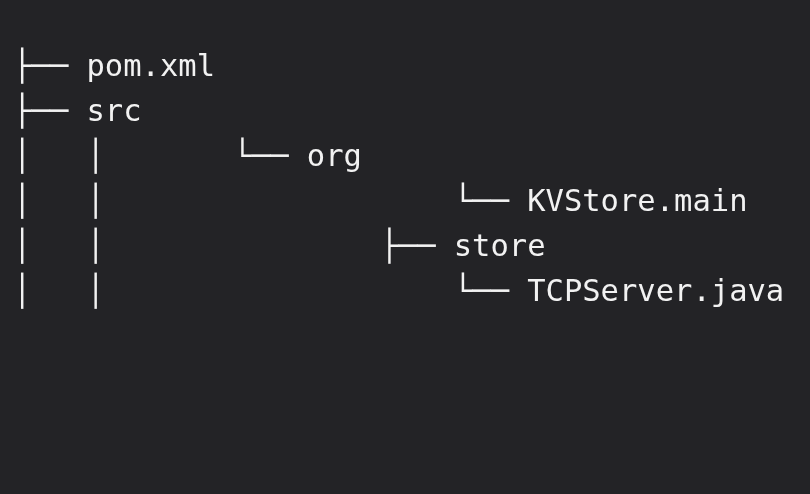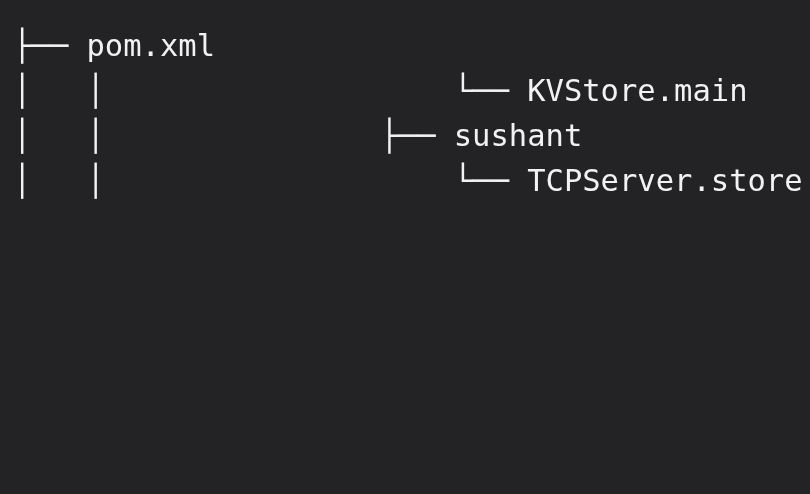--- a/index.html
+++ b/index.html
@@ -17,31 +17,34 @@
   }
   .terminal {
     width: 810px;
     height: 370px;
     background: var(--bg);
     color: var(--fg);
     font-family: "DejaVu Sans Mono", "Liberation Mono", monospace;
     font-size: 30.5px;
     line-height: 45px;
     padding: 23px 0 12px 13px;
+    margin-top: 20px;
   }
   .tree-line {
     white-space: pre;
     height: 45px;
   }
   .tree-line .prefix,
   .tree-line .name {
     white-space: pre;
   }
 </style>
 </head>
 <body>
 
 <div class="terminal">
   <div class="tree-line"><span class="prefix">├── </span><span class="name">pom.xml</span></div>
+  <div class="tree-line"><span class="prefix">├── </span><span class="name">src</span></div>
+  <div class="tree-line"><span class="prefix">│   │       └── </span><span class="name">org</span></div>
   <div class="tree-line"><span class="prefix">│   │                   └── </span><span class="name">KVStore.main</span></div>
-  <div class="tree-line"><span class="prefix">│   │               ├── </span><span class="name">sushant</span></div>
-  <div class="tree-line"><span class="prefix">│   │                   └── </span><span class="name">TCPServer.store</span></div>
+  <div class="tree-line"><span class="prefix">│   │               ├── </span><span class="name">store</span></div>
+  <div class="tree-line"><span class="prefix">│   │                   └── </span><span class="name">TCPServer.java</span></div>
 </div>
 
 </body></html>

